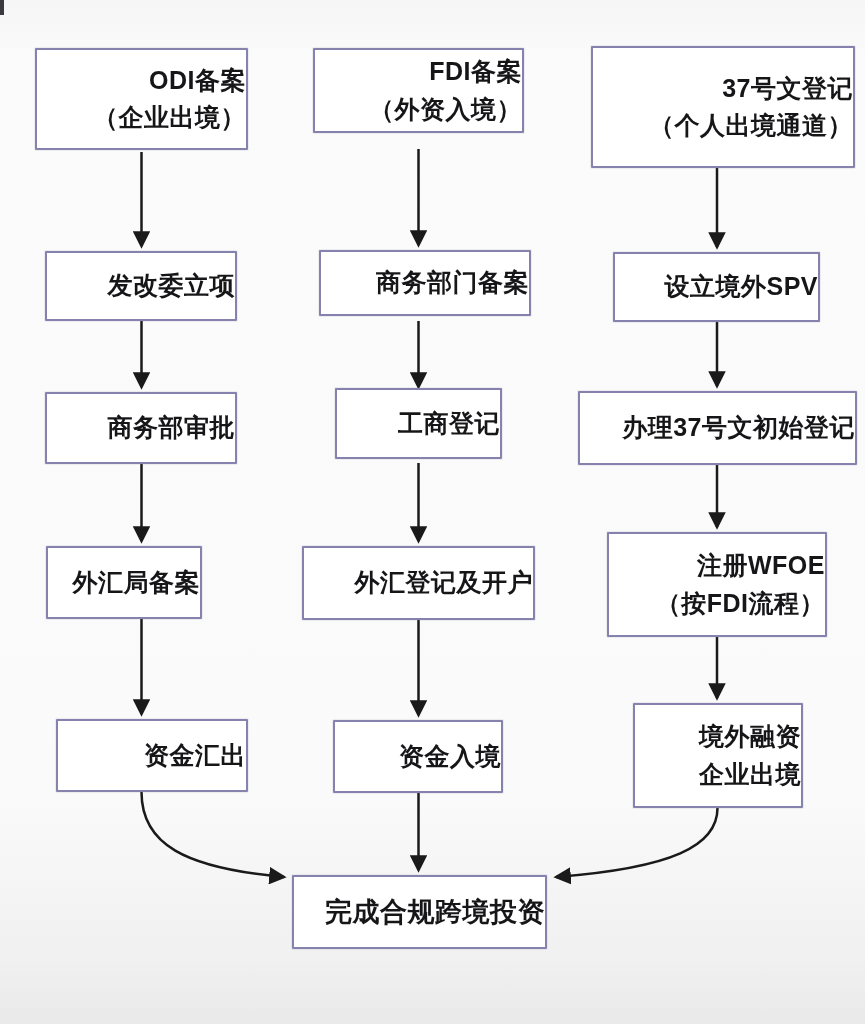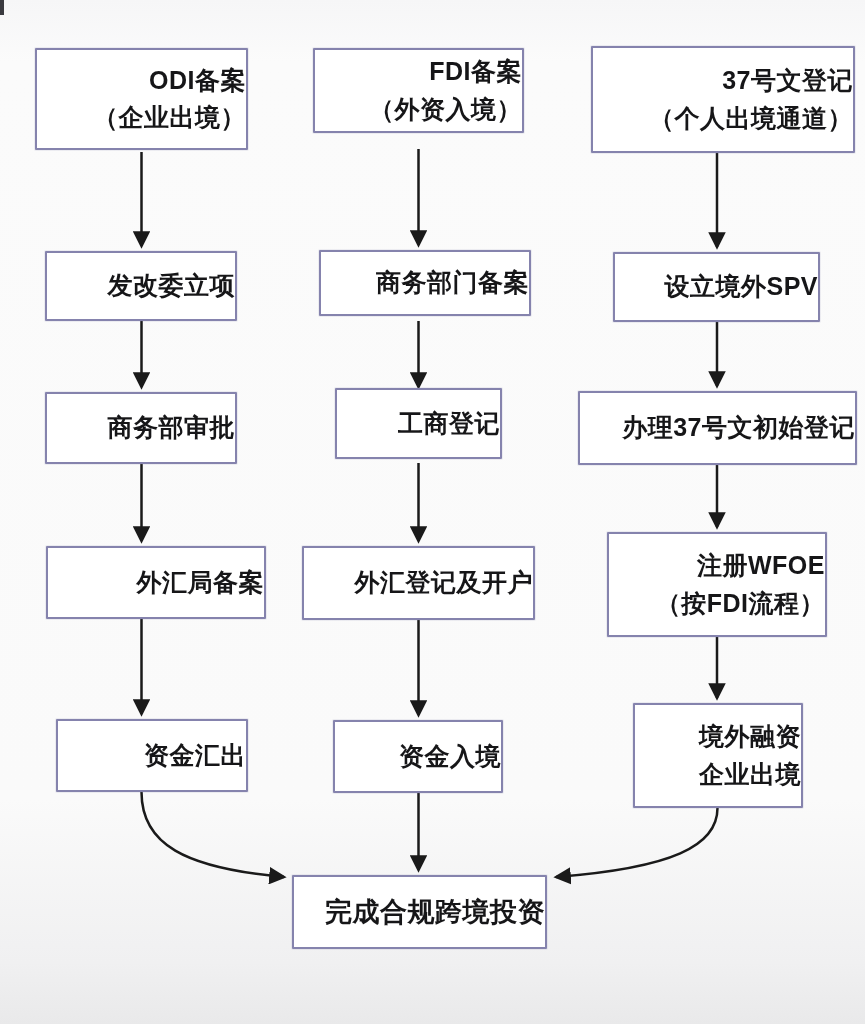--- a/index.html
+++ b/index.html
@@ -84,21 +84,21 @@
   <div class="node" style="left:35px;top:48px;width:213px;height:102px">
     <span>ODI备案</span>
     <span>（企业出境）</span>
   </div>
   <div class="node" style="left:45px;top:251px;width:192px;height:70px">
     <span>发改委立项</span>
   </div>
   <div class="node" style="left:45px;top:392px;width:192px;height:72px">
     <span>商务部审批</span>
   </div>
-  <div class="node" style="left:46px;top:546px;width:220px;height:73px">
+  <div class="node" style="left:46px;top:546px;width:156px;height:73px">
     <span>外汇局备案</span>
   </div>
   <div class="node" style="left:56px;top:719px;width:192px;height:73px">
     <span>资金汇出</span>
   </div>
 
   <div class="node" style="left:313px;top:48px;width:211px;height:85px">
     <span>FDI备案</span>
     <span>（外资入境）</span>
   </div>
@@ -108,21 +108,21 @@
   <div class="node" style="left:335px;top:388px;width:167px;height:71px">
     <span>工商登记</span>
   </div>
   <div class="node" style="left:302px;top:546px;width:233px;height:74px">
     <span>外汇登记及开户</span>
   </div>
   <div class="node" style="left:333px;top:720px;width:170px;height:73px">
     <span>资金入境</span>
   </div>
 
-  <div class="node" style="left:591px;top:46px;width:264px;height:107px">
+  <div class="node" style="left:591px;top:46px;width:264px;height:122px">
     <span>37号文登记</span>
     <span>（个人出境通道）</span>
   </div>
   <div class="node" style="left:613px;top:252px;width:207px;height:70px">
     <span>设立境外SPV</span>
   </div>
   <div class="node" style="left:578px;top:391px;width:279px;height:74px">
     <span>办理37号文初始登记</span>
   </div>
   <div class="node" style="left:607px;top:532px;width:220px;height:105px">

